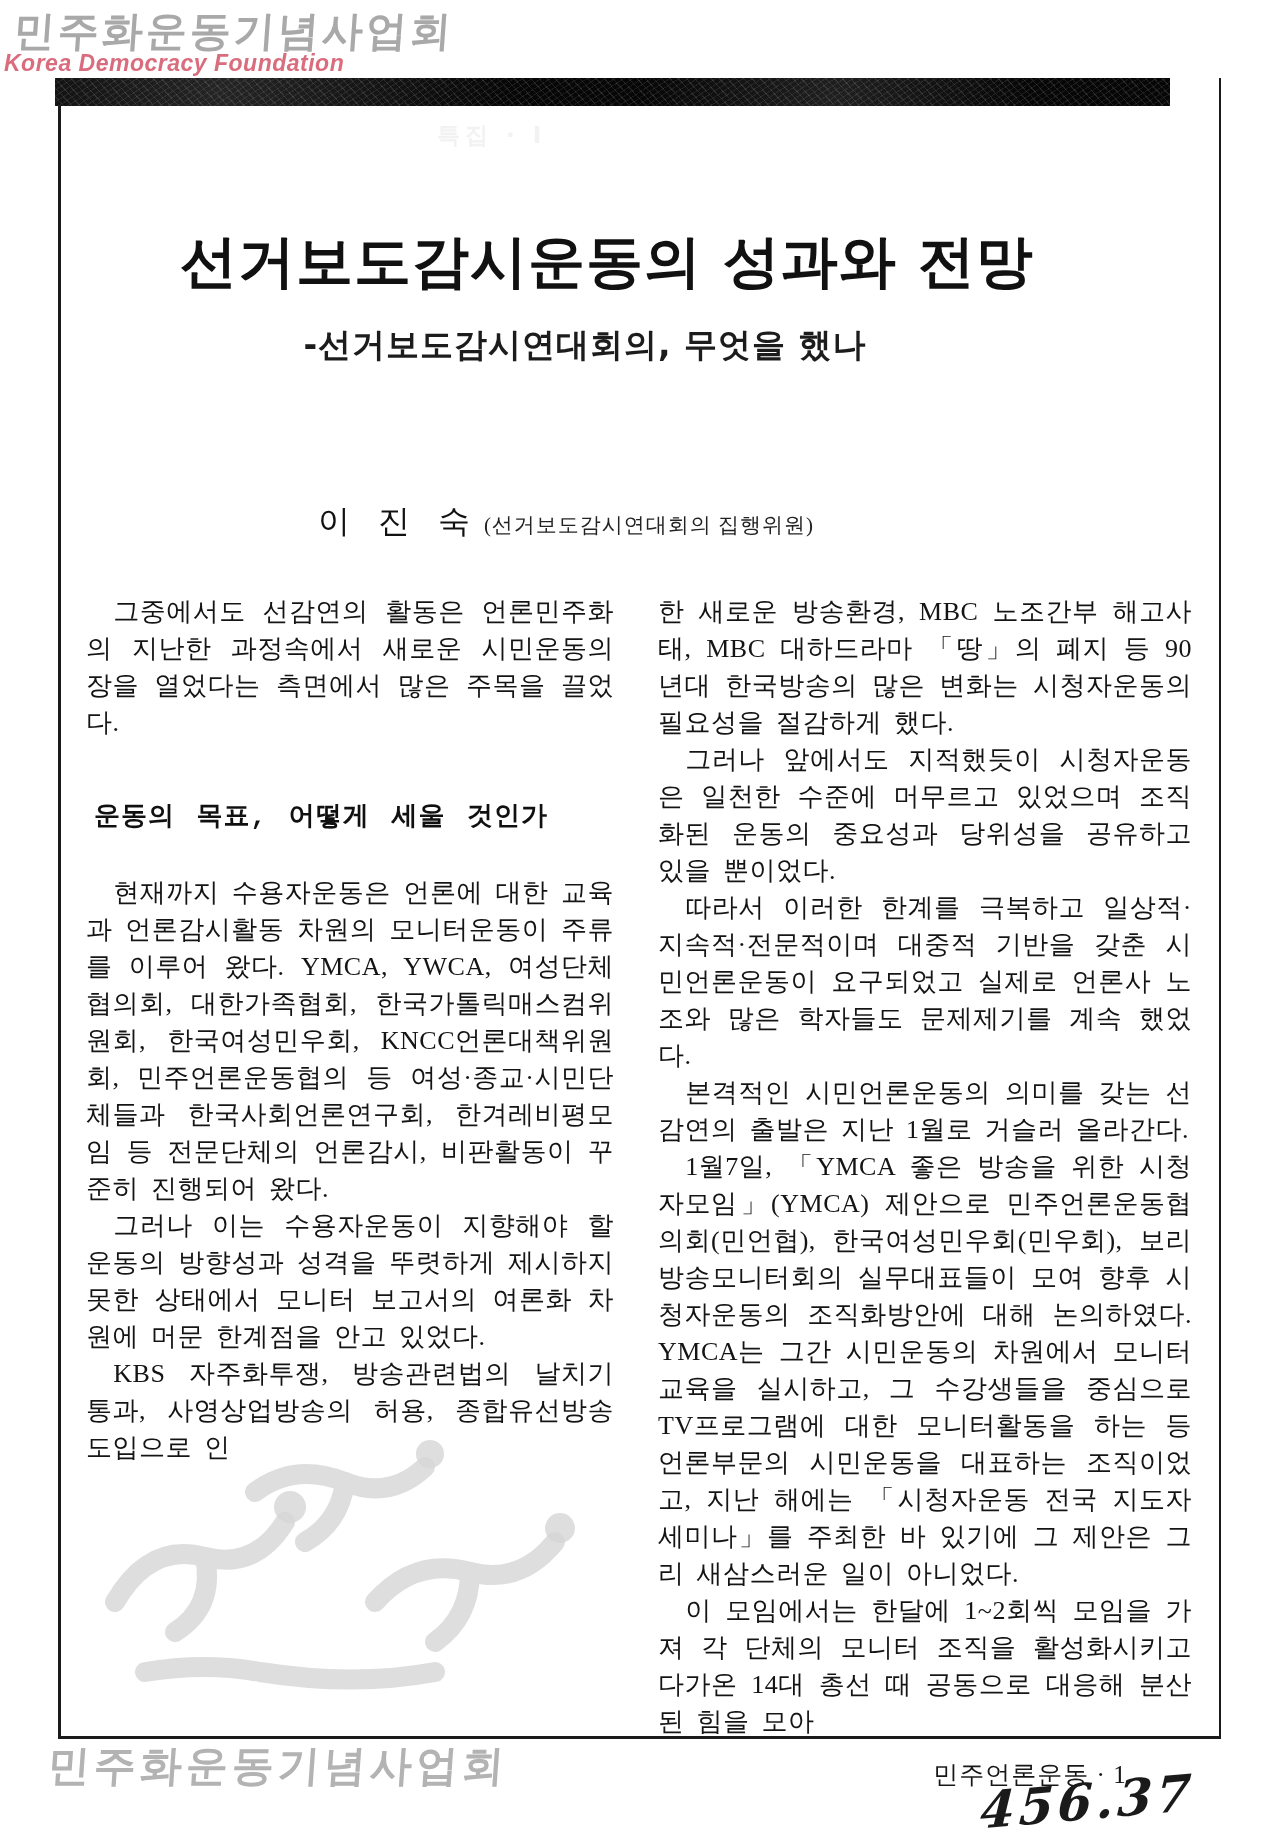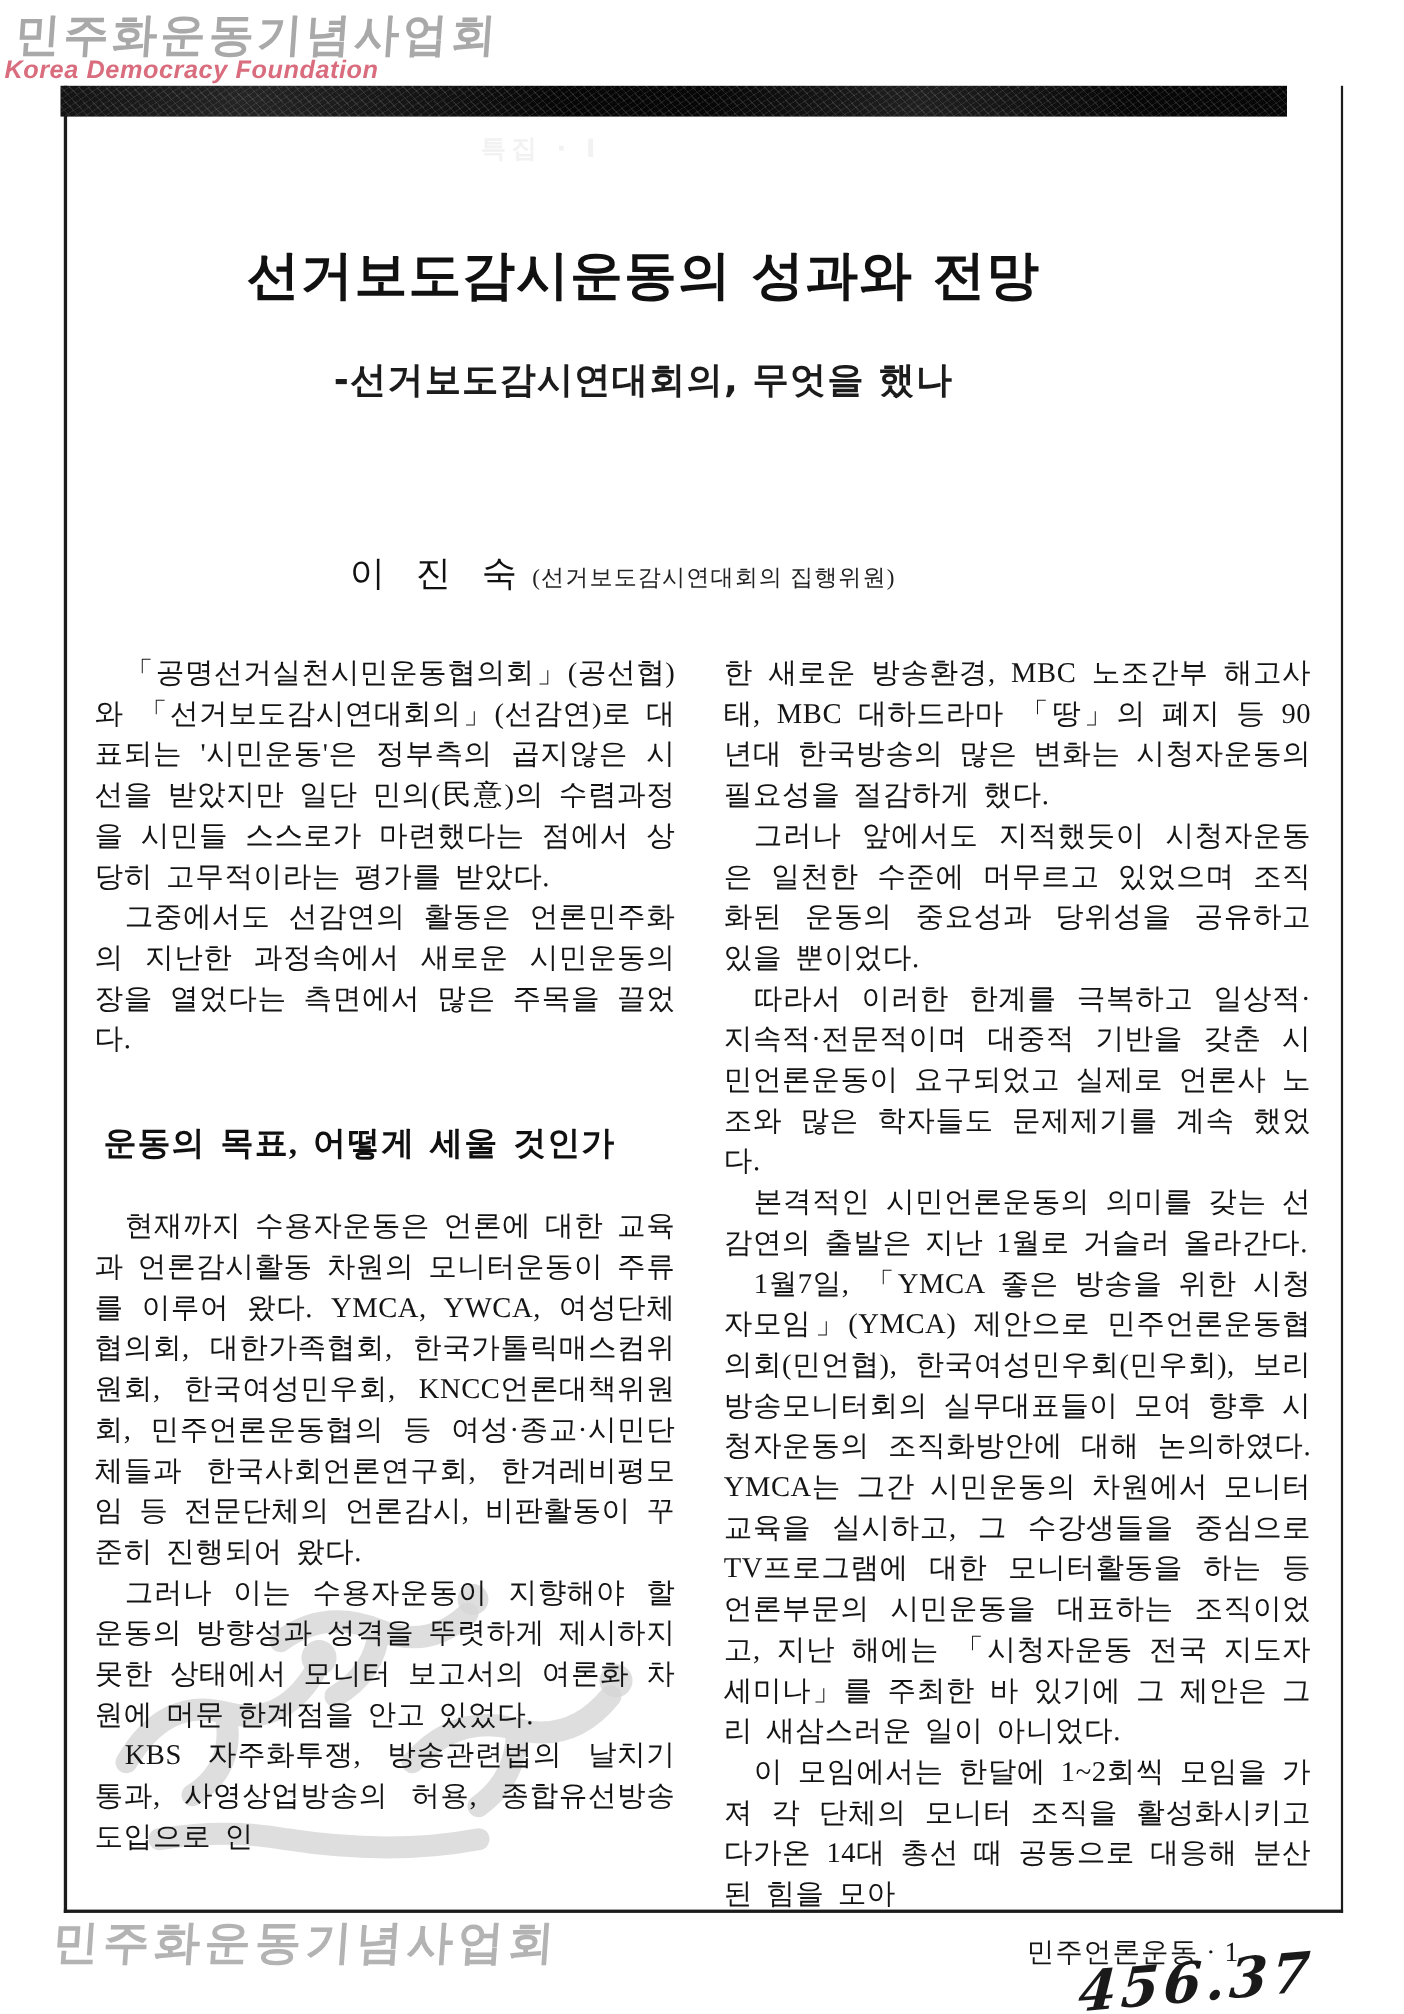--- a/index.html
+++ b/index.html
@@ -47,21 +47,21 @@
     position:absolute;left:58px;top:78px;width:1158px;height:1658px;
     border-left:3px solid #1b1b1b;
     border-right:2px solid #1b1b1b;
     border-bottom:3px solid #1b1b1b;
   }
   
   .title{
     position:absolute;left:180px;top:186px;width:810px;
     text-align:center;
     font-family:"DejaVu Sans",sans-serif;
-    font-size:48px;font-weight:900;letter-spacing:1px;
+    font-size:57px;font-weight:900;letter-spacing:1px;
     color:#111;white-space:nowrap;
   }
   .subtitle{
     position:absolute;left:180px;top:296px;width:810px;
     text-align:center;
     font-family:"DejaVu Sans",sans-serif;
     font-size:33px;font-weight:bold;letter-spacing:1px;
     color:#1c1c1c;white-space:nowrap;
   }
   .author{
@@ -80,22 +80,22 @@
     font-size:26px;line-height:37px;
     text-align:justify;word-spacing:5px;letter-spacing:0.5px;
     color:#141414;z-index:2;
   }
   .col-left{left:86px;width:528px;}
   .col-right{left:658px;width:534px;}
   .col p{margin:0;text-indent:1.05em;}
   .col p.cont{text-indent:0;}
   .sec-heading{
     margin:58px 0 38px 8px;
-    font-family:Liberation Serif, serif;
-    font-size:30px;font-weight:bold;letter-spacing:1px;
+    font-family:Liberation Mono, monospace;
+    font-size:26px;font-weight:bold;letter-spacing:1px;
     color:#101010;text-indent:0;
   }
   
   .runners{
     position:absolute;left:55px;top:1372px;z-index:1;opacity:0.45;
   }
   
   .wm-bottom{
     position:absolute;left:48px;top:1738px;
     font-family:"DejaVu Sans",sans-serif;
@@ -151,21 +151,20 @@
       <path d="M90 300 Q150 290 205 300 Q300 315 380 300"></path>
     </g>
     <g fill="#a3a3a3" opacity="0.8">
       <circle cx="235" cy="135" r="16"></circle>
       <circle cx="375" cy="82" r="14"></circle>
       <circle cx="505" cy="156" r="15"></circle>
     </g>
   </svg>
 
   <div class="col col-left">
-    <p>「공명선거실천시민운동협의회」(공선협)와 「선거보도감시연대회의」(선감연)로 대표되는 '시민운동'은 정부측의 곱지않은 시선을 받았지만 일단 민의(民意)의 수렴과정을 시민들 스스로가 마련했다는 점에서 상당히 고무적이라는 평가를 받았다.</p>
     <p>그중에서도 선감연의 활동은 언론민주화의 지난한 과정속에서 새로운 시민운동의 장을 열었다는 측면에서 많은 주목을 끌었다.</p>
     <h3 class="sec-heading">운동의 목표, 어떻게 세울 것인가</h3>
     <p>현재까지 수용자운동은 언론에 대한 교육과 언론감시활동 차원의 모니터운동이 주류를 이루어 왔다. YMCA, YWCA, 여성단체협의회, 대한가족협회, 한국가톨릭매스컴위원회, 한국여성민우회, KNCC언론대책위원회, 민주언론운동협의 등 여성·종교·시민단체들과 한국사회언론연구회, 한겨레비평모임 등 전문단체의 언론감시, 비판활동이 꾸준히 진행되어 왔다.</p>
     <p>그러나 이는 수용자운동이 지향해야 할 운동의 방향성과 성격을 뚜렷하게 제시하지 못한 상태에서 모니터 보고서의 여론화 차원에 머문 한계점을 안고 있었다.</p>
     <p>KBS 자주화투쟁, 방송관련법의 날치기 통과, 사영상업방송의 허용, 종합유선방송 도입으로 인</p>
   </div>
 
   <div class="col col-right">
     <p class="cont">한 새로운 방송환경, MBC 노조간부 해고사태, MBC 대하드라마 「땅」의 폐지 등 90년대 한국방송의 많은 변화는 시청자운동의 필요성을 절감하게 했다.</p>
     <p>그러나 앞에서도 지적했듯이 시청자운동은 일천한 수준에 머무르고 있었으며 조직화된 운동의 중요성과 당위성을 공유하고 있을 뿐이었다.</p>

